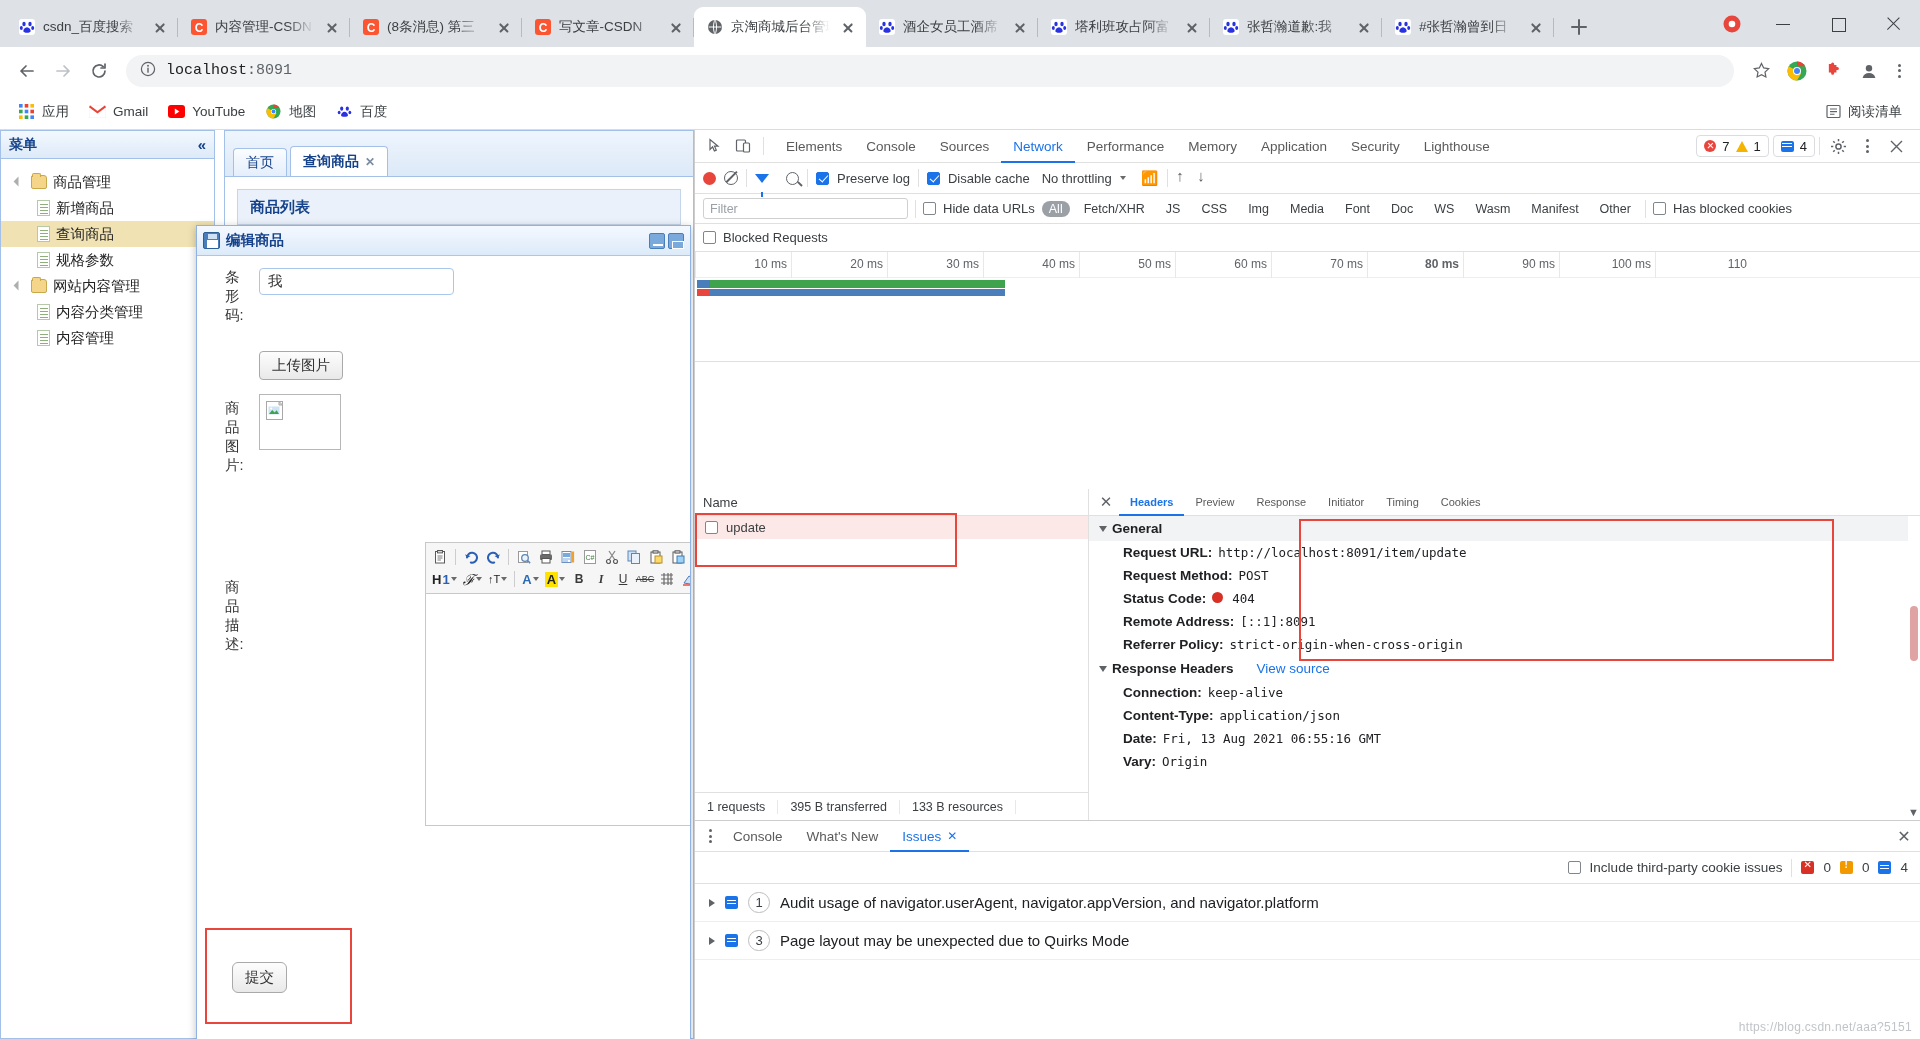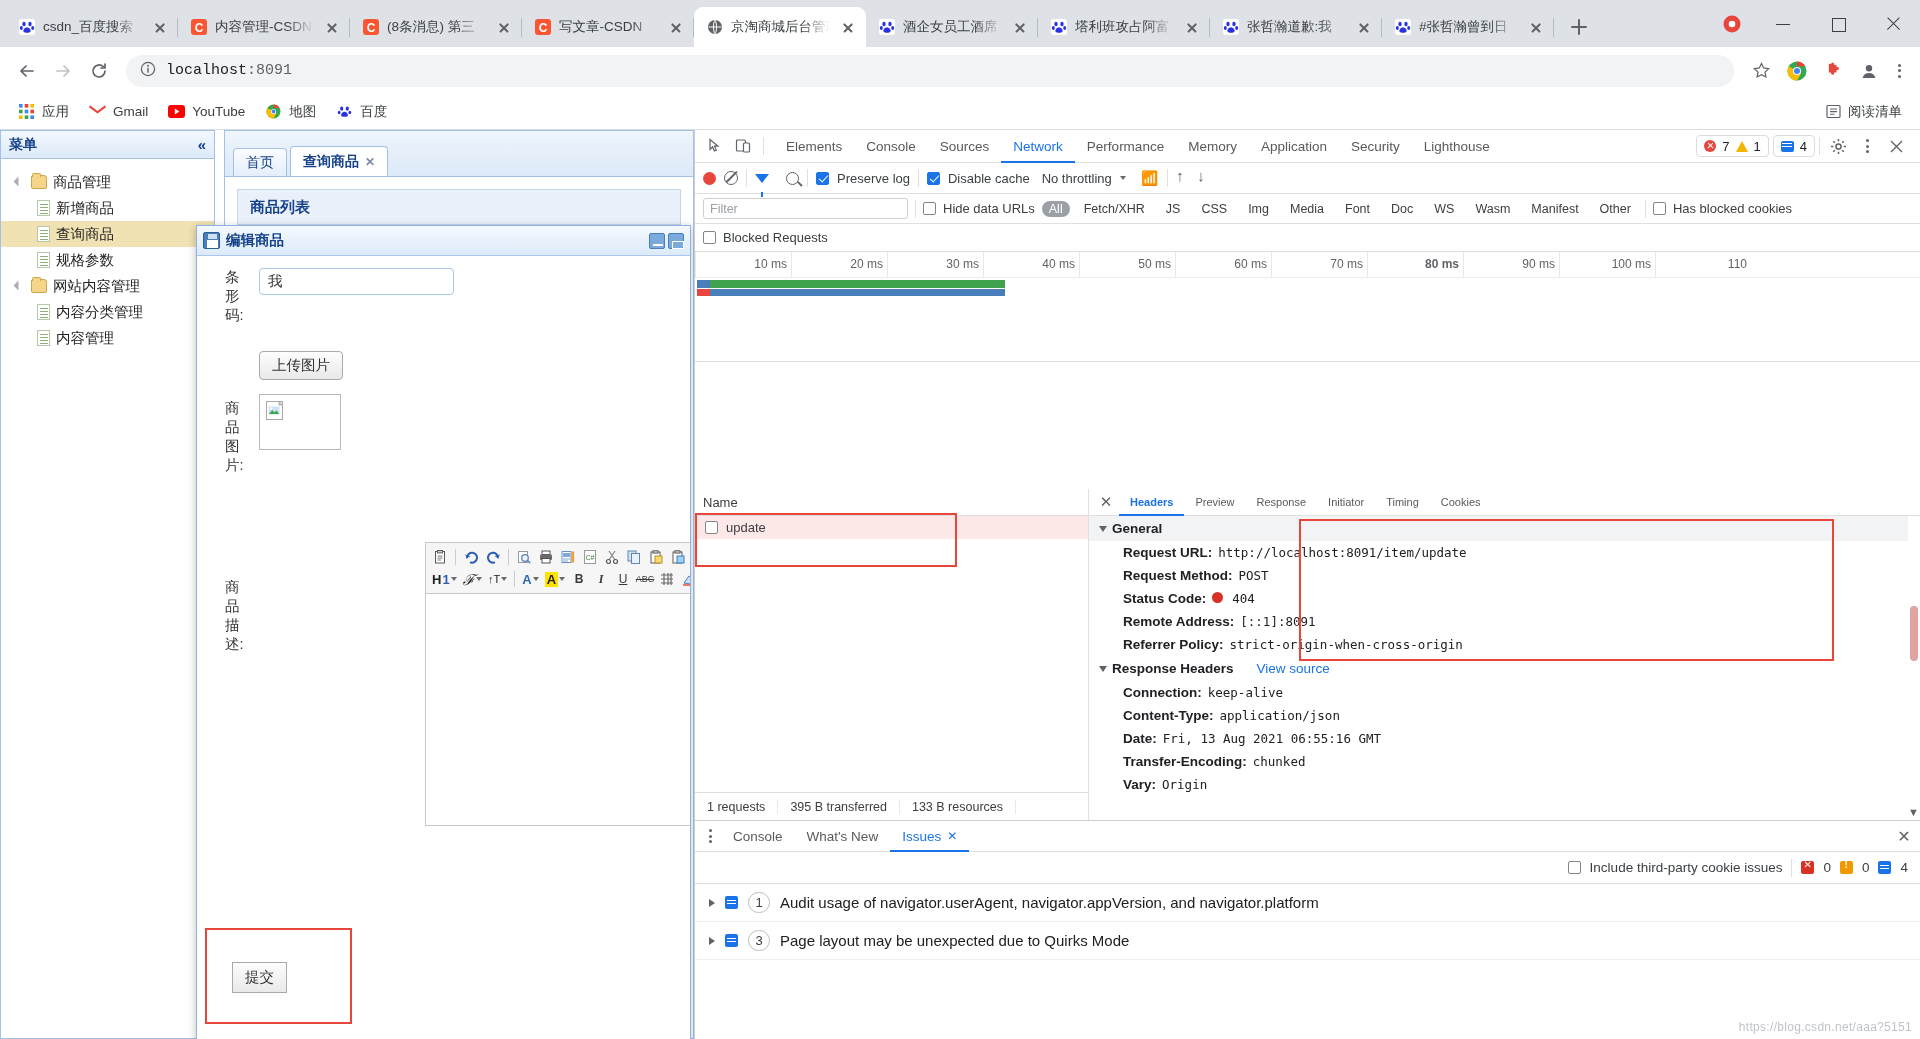--- a/index.html
+++ b/index.html
@@ -154,21 +154,21 @@
   .tb-btn { width:20px; height:20px; display:flex; align-items:center; justify-content:center; font-size:12px; color:#3a3a3a; }
   .tb-sep { width:1px; height:16px; background:#cdcdcd; margin:0 3px; }
   .tb-lbl { font-size:13px; color:#222; display:flex; align-items:center; gap:1px; padding:0 2px; }
   .caret-d { width:0; height:0; border-left:3px solid transparent; border-right:3px solid transparent; border-top:4px solid #6a6a6a; }
   .hl-a { background:#ffe200; padding:0 2px; font-weight:bold; }
   .editor-area { border:1px solid #c8c8c8; border-top:none; height:232px; background:#fff; }
 
   .submit-area { position:absolute; left:8px; top:672px; width:147px; height:96px; border:2px solid #e8453c; }
   .btn-submit {
     position:absolute; left:25px; top:32px; height:31px; padding:0 12px;
-    border:1px solid #a9a9a9; border-radius:0; background:linear-gradient(#fdfdfd,#e9e9e9);
+    border:1px solid #a9a9a9; border-radius:6px; background:linear-gradient(#fdfdfd,#e9e9e9);
     font-size:14.5px; color:#333; display:flex; align-items:center;
   }
 
   
   #devtools {
     position:absolute; left:694px; top:0; width:1226px; height:909px;
     background:#fff; border-left:1px solid #cdcdcd;
     font-family:"Liberation Sans", sans-serif;
   }
   .dt-top { height:33px; display:flex; align-items:center; border-bottom:1px solid #e0e0e0; padding:0 6px; }
@@ -1052,24 +1052,20 @@
       </div>
       <div class="kv">
         <b>Content-Type:</b>
         <span class="v">application/json</span>
       </div>
       <div class="kv">
         <b>Date:</b>
         <span class="v">Fri, 13 Aug 2021 06:55:16 GMT</span>
       </div>
       <div class="kv">
-        <b>Transfer-Encoding:</b>
-        <span class="v">chunked</span>
-      </div>
-      <div class="kv">
         <b>Vary:</b>
         <span class="v">Origin</span>
       </div>
       <div class="kv">
         
         
       </div>
 
       <div class="det-scroll">
         <div class="tb"></div>

